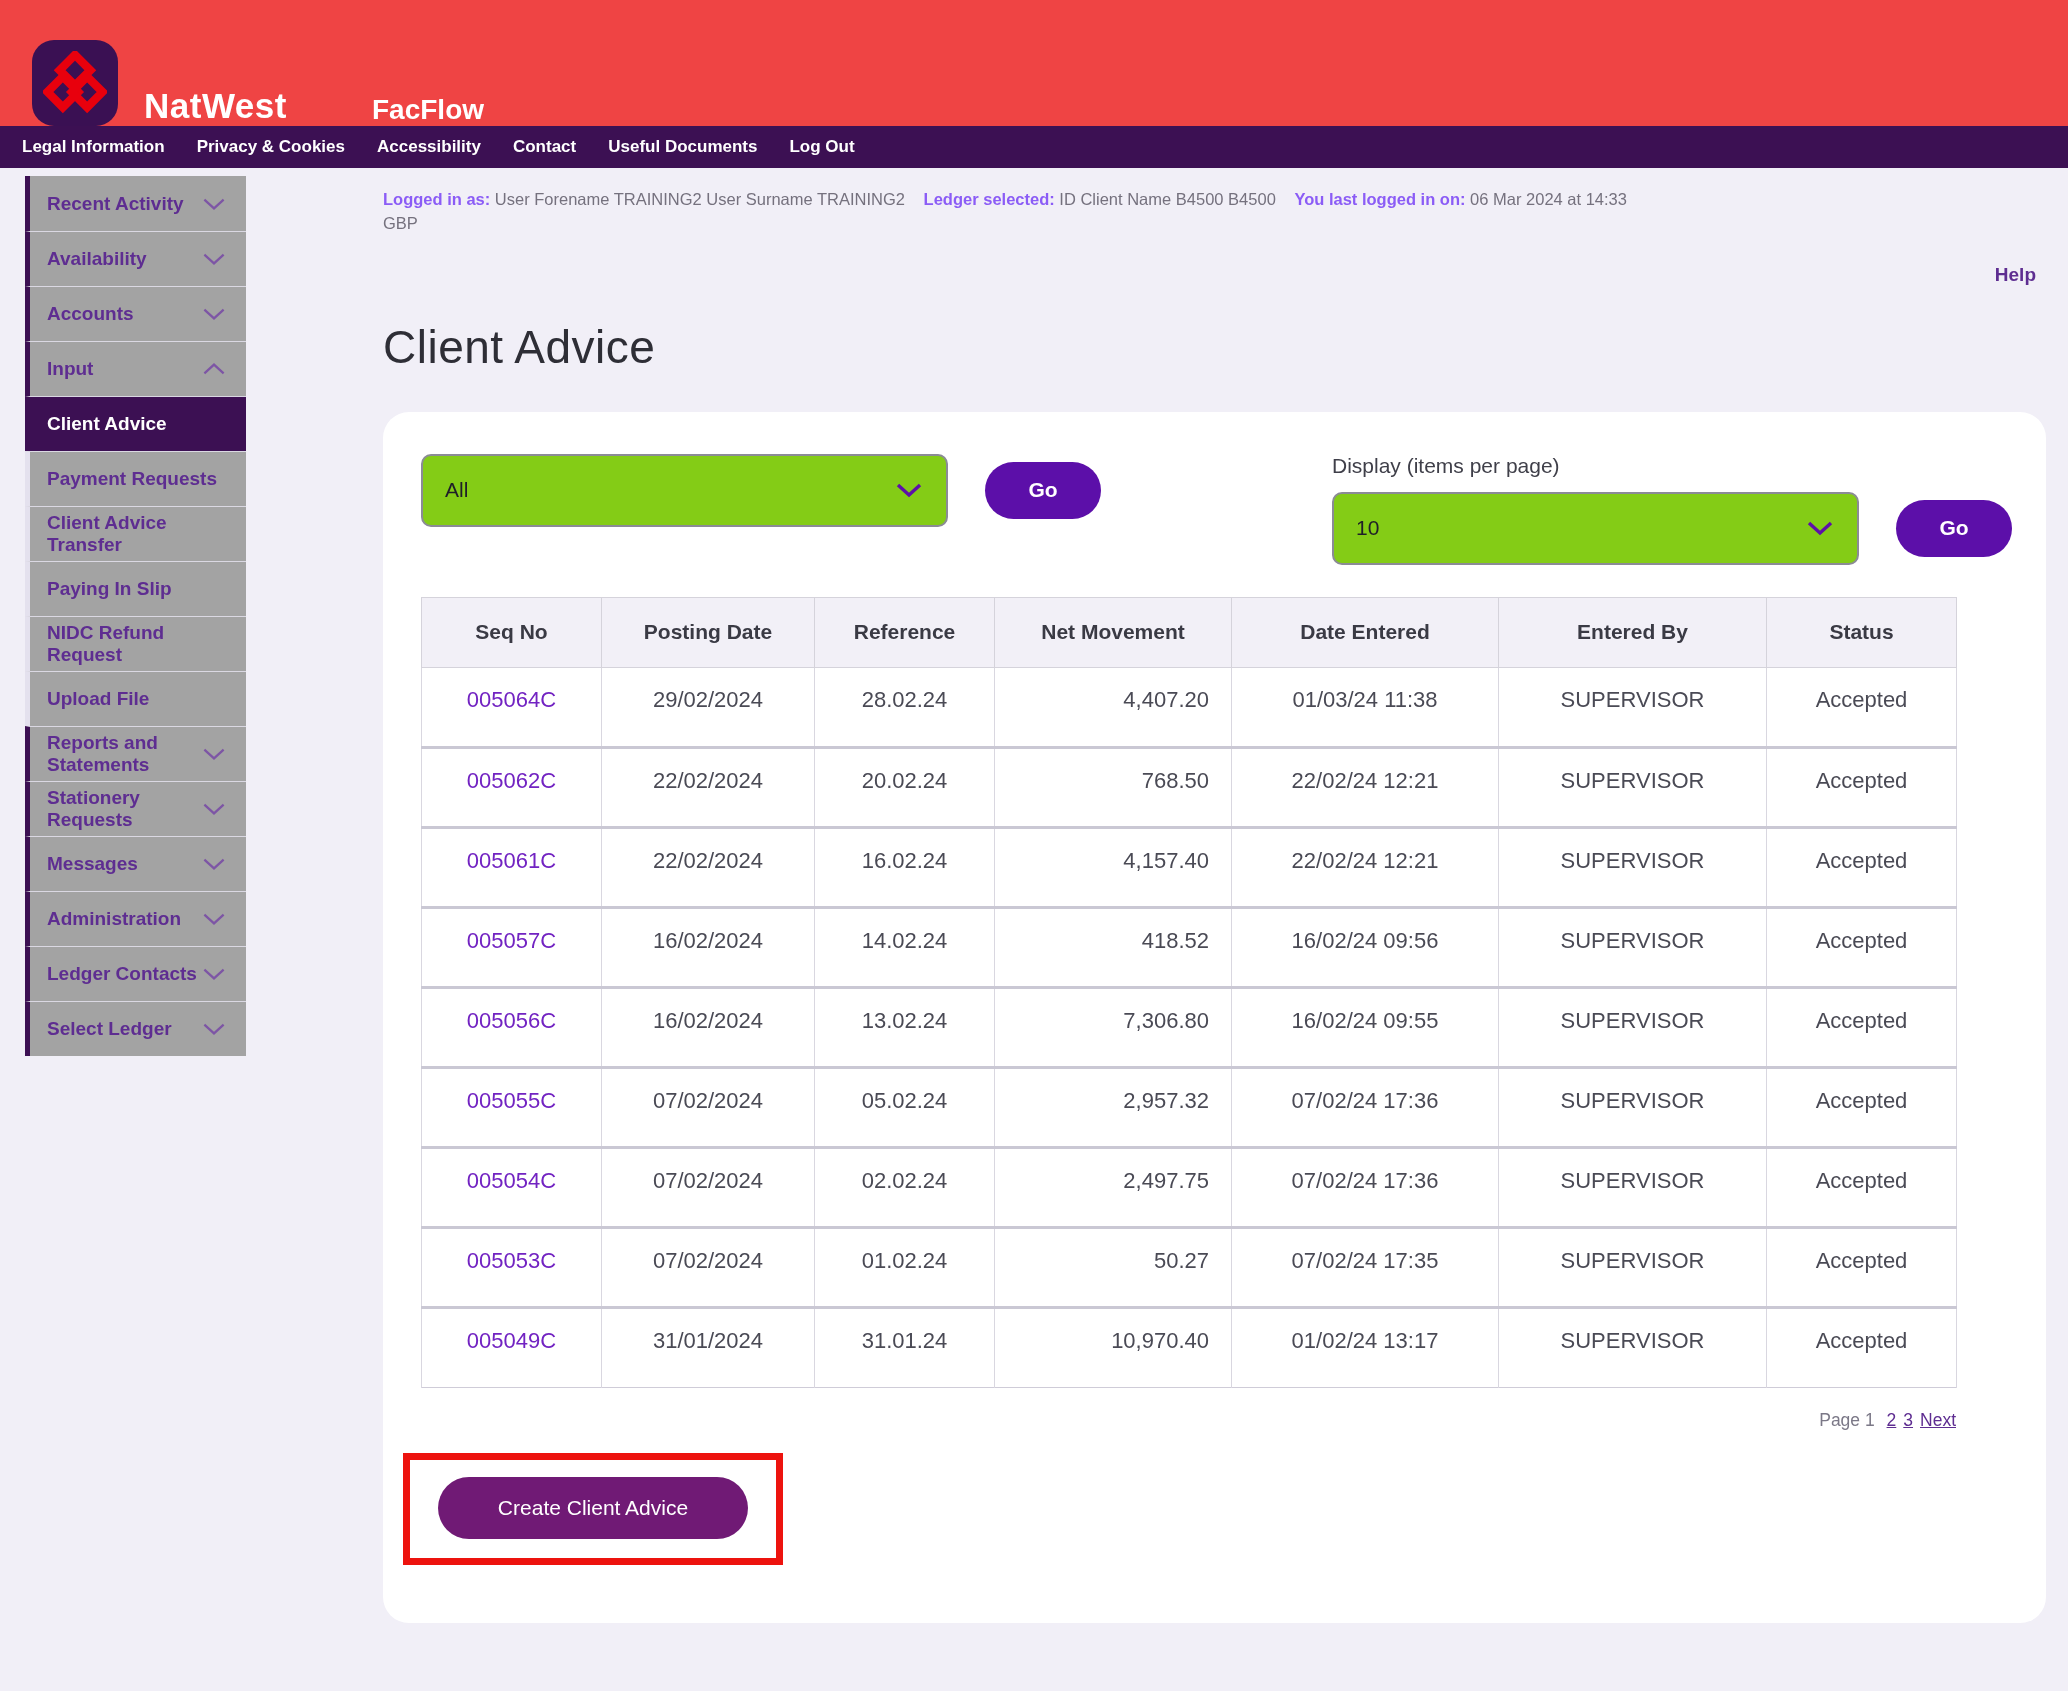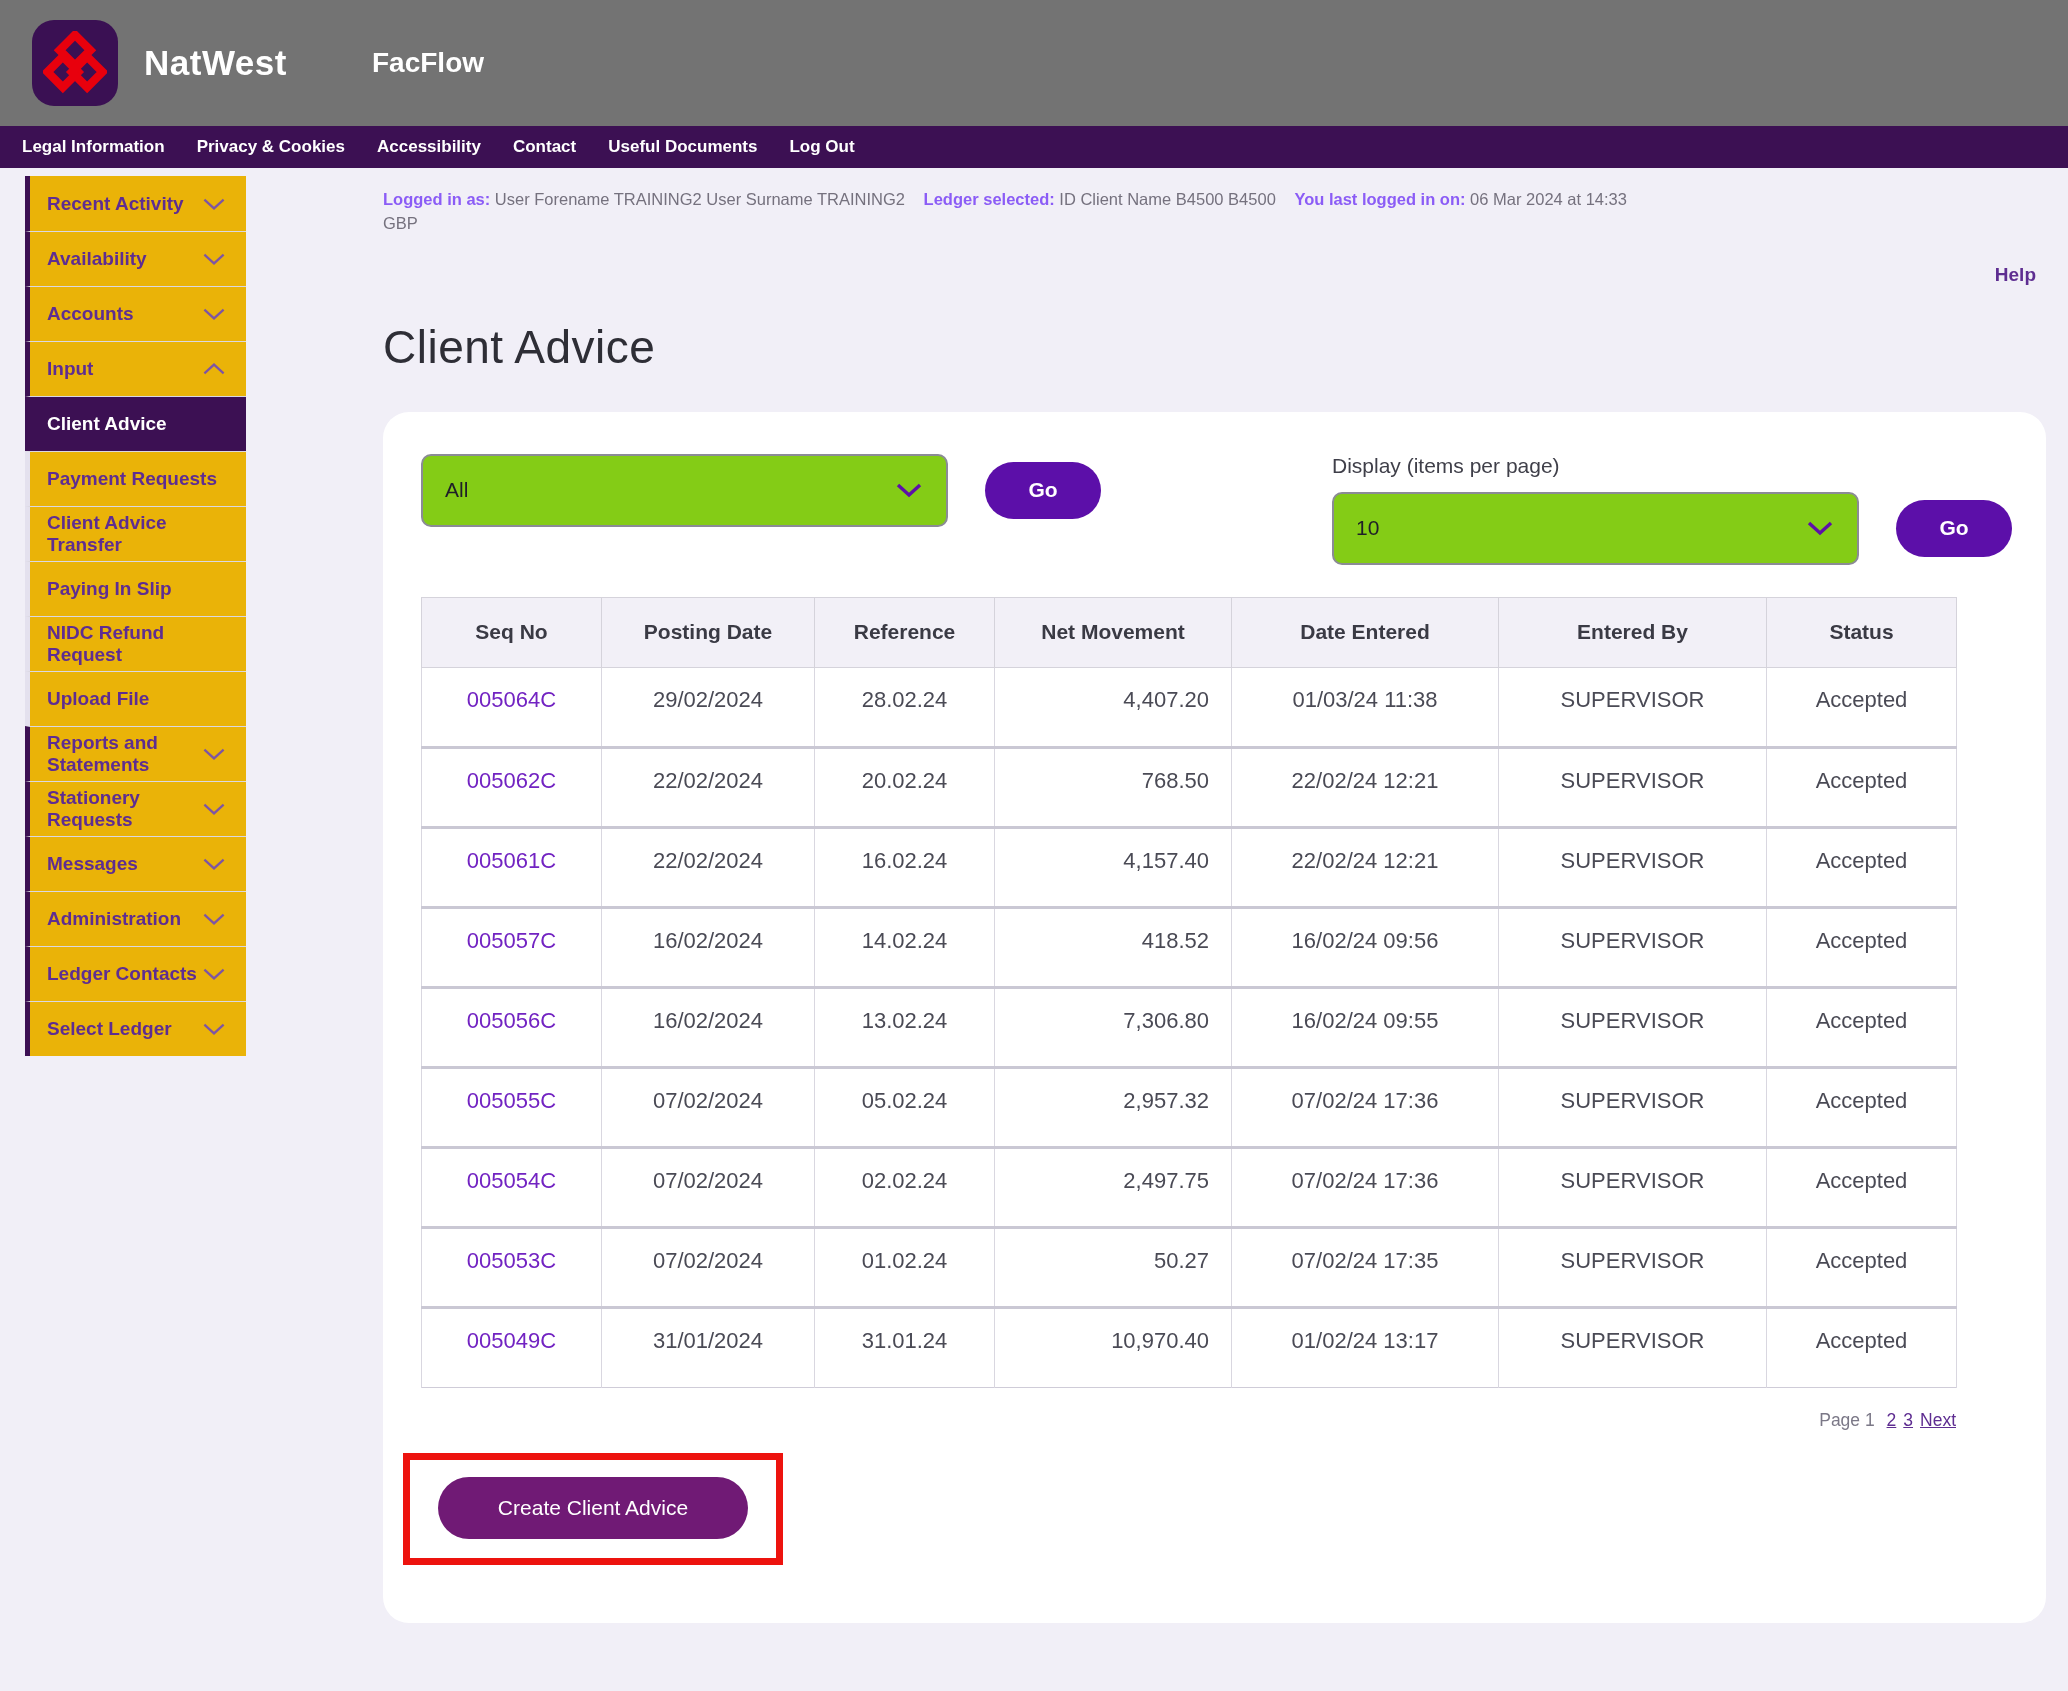--- a/index.html
+++ b/index.html
@@ -5,22 +5,22 @@
   * { margin:0; padding:0; box-sizing:border-box; }
   html,body { width:2068px; }
   body {
     font-family:"Liberation Sans", sans-serif;
     background:#f1eff7;
     width:2068px; height:1691px;
     position:relative; overflow:hidden;
   }
   
   .header {
-    height:126px; background:#737373;
-    display:flex; align-items:center; position:relative;
+    height:126px; background:#ef4444;
+    display:flex; align-items:flex-end; position:relative;
   }
   .logo-box {
     width:86px; height:86px; background:#3a1053; border-radius:22px;
     margin-left:32px; display:flex; align-items:center; justify-content:center;
   }
   .brand-name {
     color:#ffffff; font-size:35px; font-weight:bold; margin-left:26px;
     letter-spacing:0.5px;
   }
   .app-name {
@@ -33,21 +33,21 @@
   }
   .topnav a {
     color:#ffffff; font-size:17px; font-weight:bold; text-decoration:none;
     cursor:pointer; white-space:nowrap;
   }
   
   .content { display:flex; align-items:flex-start; }
   
   .sidebar { width:280px; margin:8px 0 0 25px; }
   .side-item {
-    height:55px; background:#eab308; display:flex; align-items:center;
+    height:55px; background:#a3a3a3; display:flex; align-items:center;
     justify-content:space-between; padding:0 20px 0 17px;
     border-top:1px solid #dad8e2; cursor:pointer;
   }
   .side-item:first-child { border-top:none; }
   .side-item.top { border-left:5px solid #3c1053; }
   .side-item.sub { border-left:5px solid #e4e1ee; }
   .side-item .lbl { color:#5e2d91; font-size:19px; font-weight:bold; }
   .side-item.active { background:#3c1053; border-left:5px solid #3c1053; }
   .side-item.active .lbl { color:#ffffff; }
   .chev { width:24px; height:14px; flex:0 0 auto; }

